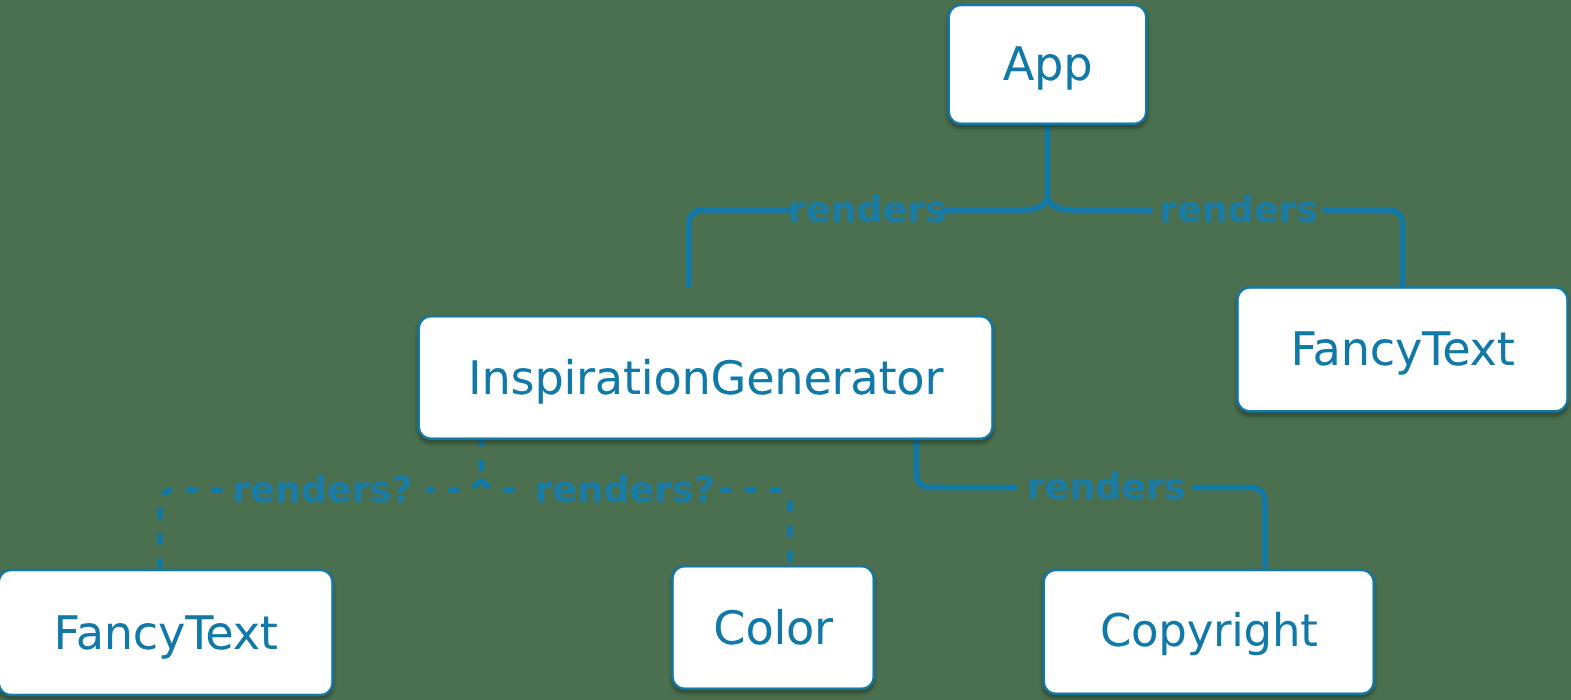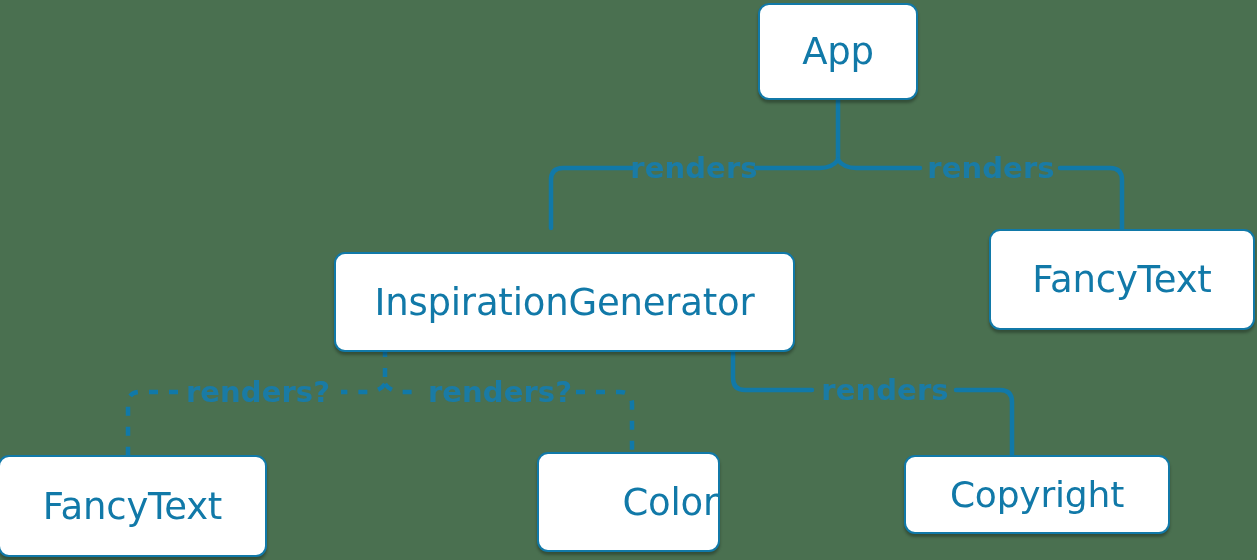--- a/index.html
+++ b/index.html
@@ -92,25 +92,25 @@
   </div>
 
   <div class="node" style="left:989px; top:229px; width:266px; height:101px;">
     <span class="node-label">FancyText</span>
   </div>
 
   <div class="node" style="left:-2px; top:455px; width:269px; height:102px;">
     <span class="node-label">FancyText</span>
   </div>
 
-  <div class="node" style="left:537px; top:452px; width:183px; height:100px;justify-content:flex-end;">
+  <div class="node" style="left:537px; top:452px; width:163px; height:100px;">
     <span class="node-label">Color</span>
   </div>
 
-  <div class="node" style="left:904px; top:455px; width:266px; height:79px;">
+  <div class="node" style="left:834px; top:455px; width:266px; height:101px;">
     <span class="node-label sm">Copyright</span>
   </div>
 
   <span class="edge-label" style="left:694px; top:168px;">renders</span>
 
   <span class="edge-label" style="left:991px; top:168px;">renders</span>
 
   <span class="edge-label" style="left:258px; top:392px;">renders?</span>
 
   <span class="edge-label" style="left:500px; top:392px;">renders?</span>

